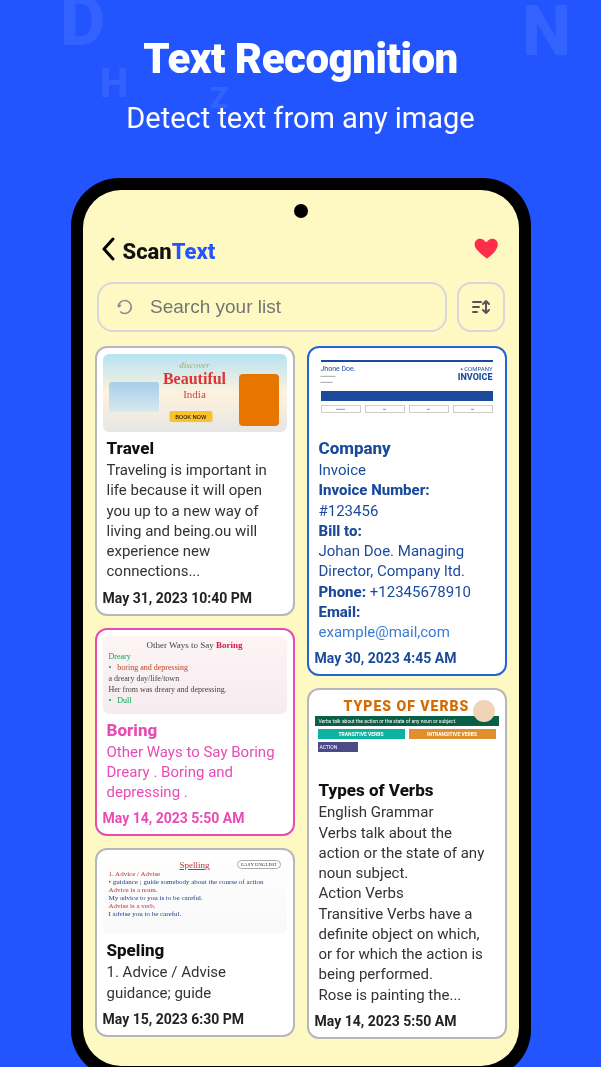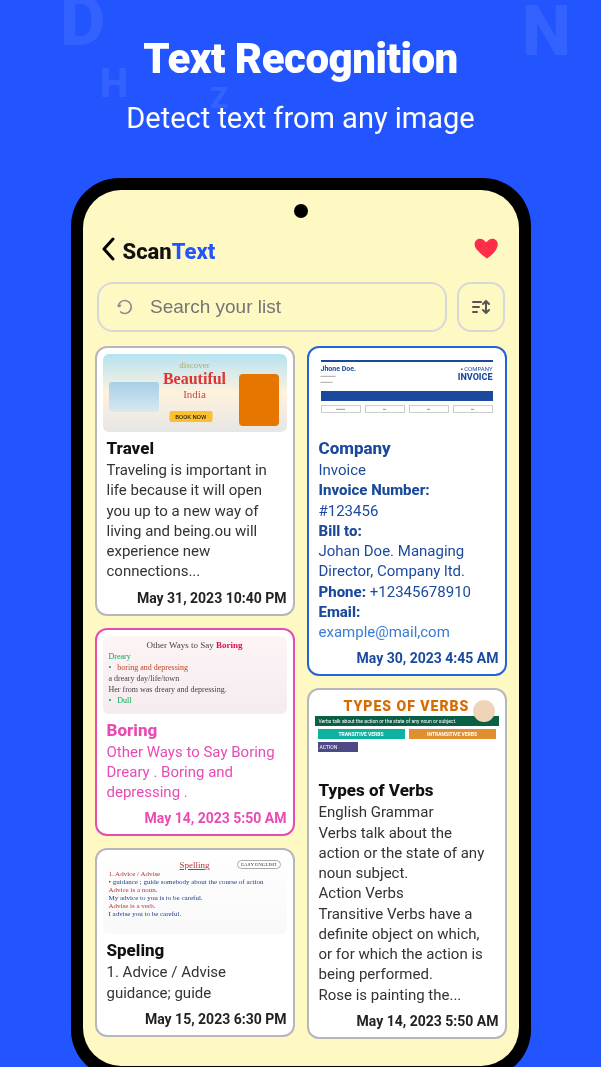--- a/index.html
+++ b/index.html
@@ -161,31 +161,31 @@
   position: relative;
   overflow: hidden;
 }
 .thumb.travel {
   background: linear-gradient(180deg,#b5e3f2 0%, #fff2dd 50%, #e6e6e6 100%);
 }
 .thumb.travel .india {
   position: absolute; left: 50%; top: 6px; transform: translateX(-50%);
   text-align: center; font-family: cursive;
 }
-.thumb.travel .india .d { color: #aa7; font-size: 9px; }
+.thumb.travel .india .d { color: #aa7; font-size: 9px; font-style: italic; }
 .thumb.travel .india .b { color: #d33; font-size: 16px; font-weight: 700; }
 .thumb.travel .india .i { color: #c44; font-size: 11px; }
 .thumb.travel .btn-y { position: absolute; bottom: 10px; left: 48%; transform: translateX(-50%); background: #fbc02d; font-size: 6px; padding: 2px 6px; border-radius: 2px; }
 .thumb.travel .luggage { position:absolute; right:8px; bottom:6px; width:40px; height:52px; background:#e67600; border-radius:4px; }
 .thumb.travel .sky { position:absolute; left:6px; top:28px; width:50px; height:30px; background:linear-gradient(#a6cfe8,#d8e8f0); border-radius:3px; }
 .thumb.invoice {
   background: #fff; padding: 6px; font-size: 7px;
 }
 .thumb.invoice .top { display:flex; justify-content:space-between; border-top:2px solid #1b4a9c; padding-top:3px; }
-.thumb.invoice .nm { font-weight:700; color:#1b4a9c; }
+.thumb.invoice .nm { font-weight:400; color:#1b4a9c; }
 .thumb.invoice .inv { color:#1b4a9c; font-weight:800; font-size:9px; text-align:right; }
 .thumb.invoice .cmp { color:#1b4a9c; font-size:6px; text-align:right; }
 .thumb.invoice .bar { background:#1b4a9c; height:10px; margin-top:6px; }
 .thumb.invoice .foot { display:flex; gap:4px; margin-top:4px; }
 .thumb.invoice .foot div { flex:1; height:8px; border:1px solid #ccc; font-size:5px; color:#888; text-align:center; }
 .thumb.boring {
   background: linear-gradient(180deg,#fdf4f6,#f6ecef);
   font-size: 8px; padding: 4px 6px; color:#444; font-family: cursive;
 }
 .thumb.boring .ttl { text-align:center; font-size:9px; }
@@ -209,21 +209,21 @@
 .thumb.spell .badge { position:absolute; right:6px; top:4px; background:#fff; border:1px solid #aaa; border-radius:6px; font-size:5px; padding:1px 3px; color:#333;}
 .thumb.spell .ln { color:#b33; }
 .thumb.spell .bl { color:#1a3c8c; }
 .card-title { font-size: 17px; font-weight: 800; color: #111; padding: 0 4px 2px; }
 .card.blue .card-title { color: #1b4a9c; }
 .card.pink .card-title { color: #e94bb4; }
 .card-body { font-size: 15px; line-height: 1.35; color: #333; padding: 0 4px; }
 .card.blue .card-body { color: #1b4a9c; }
 .card.blue .card-body b { font-weight: 800; }
 .card.pink .card-body { color: #e94bb4; }
-.card-date { font-size: 14px; font-weight: 700; color: #222; text-align: right; padding-top: 8px; }
+.card-date { font-size: 14px; font-weight: 700; color: #222; text-align: left; padding-top: 8px; }
 .card.blue .card-date { color: #1b4a9c; }
 .card.pink .card-date { color: #e94bb4; }
 </style>
 </head>
 <body>
 
 <div class="bg-letters">
   <span style="top:-20px;left:60px">D</span>
     <span style="top:60px;left:100px;font-size:40px">H</span>
   <span style="top:80px;left:210px;font-size:30px">Z</span>

